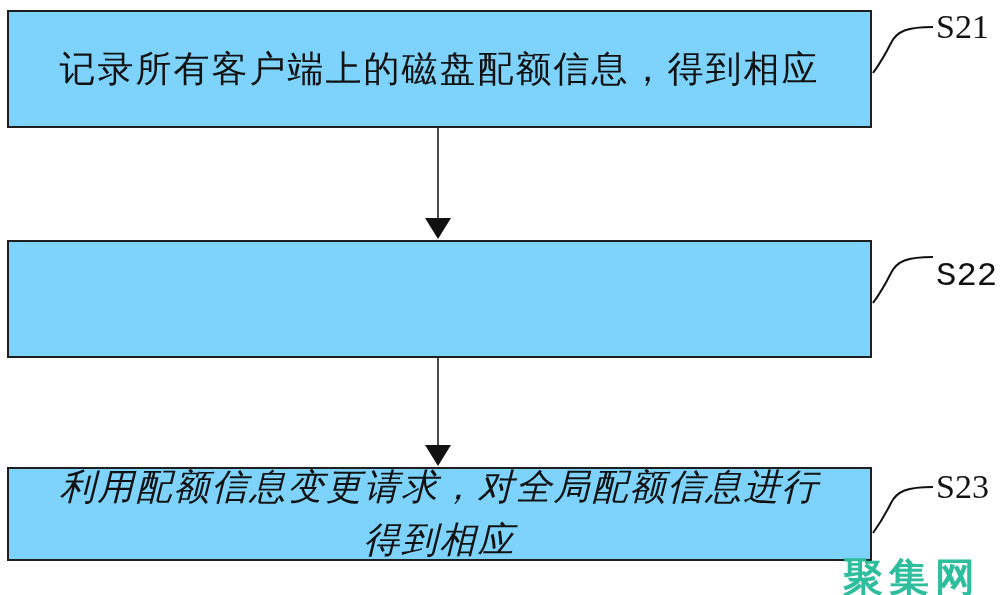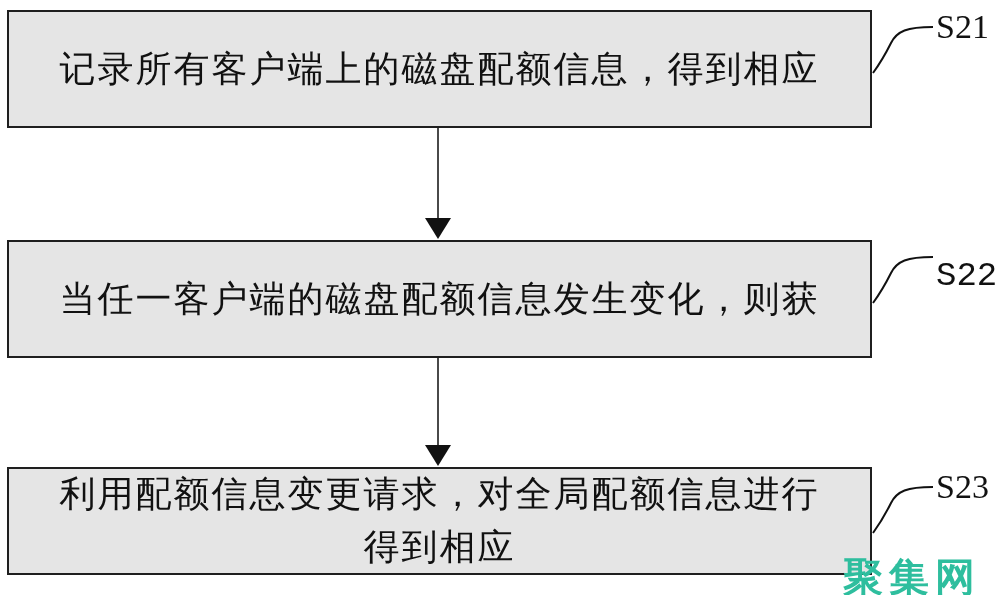--- a/index.html
+++ b/index.html
@@ -22,29 +22,29 @@
     width: 1000px;
     height: 595px;
     pointer-events: none;
   }
   .box {
     position: absolute;
     left: 7px;
     width: 865px;
     box-sizing: border-box;
     border: 2px solid #1f1f1f;
-    background: #e5e5e5;
+    background: #7dd3fc;
     display: flex;
     flex-direction: column;
     justify-content: center;
     align-items: center;
   }
   .box1 { top: 10px;  height: 118px; }
   .box2 { top: 240px; height: 118px; }
-  .box3 { top: 467px; height: 108px; }
+  .box3 { top: 467px; height: 94px; font-style: italic; }
   .line {
     font-size: 36px;
     line-height: 53px;
     letter-spacing: 2px;
     color: #111111;
     white-space: nowrap;
     text-align: center;
   }
   .slabel {
     position: absolute;
@@ -85,21 +85,20 @@
     <path d="M873,73 C881,62 886,53 891,43 C897,31 907,27 933,27" fill="none" stroke="#111111" stroke-width="2"></path>
     <path d="M873,303 C881,292 886,283 891,273 C897,261 907,257 933,257" fill="none" stroke="#111111" stroke-width="2"></path>
     <path d="M873,533 C881,522 886,513 891,503 C897,491 907,487 933,487" fill="none" stroke="#111111" stroke-width="2"></path>
   </svg>
 
   <div class="box box1">
     <div class="line">记录所有客户端上的磁盘配额信息，得到相应</div>
   </div>
 
   <div class="box box2">
-    <div class="line">当任一客户端的磁盘配额信息发生变化，则获</div>
   </div>
 
   <div class="box box3">
     <div class="line">利用配额信息变更请求，对全局配额信息进行</div>
     <div class="line">得到相应</div>
   </div>
 
   <div class="slabel slabel1">S21</div>
   <div class="slabel slabel2">S22</div>
   <div class="slabel slabel3">S23</div>

